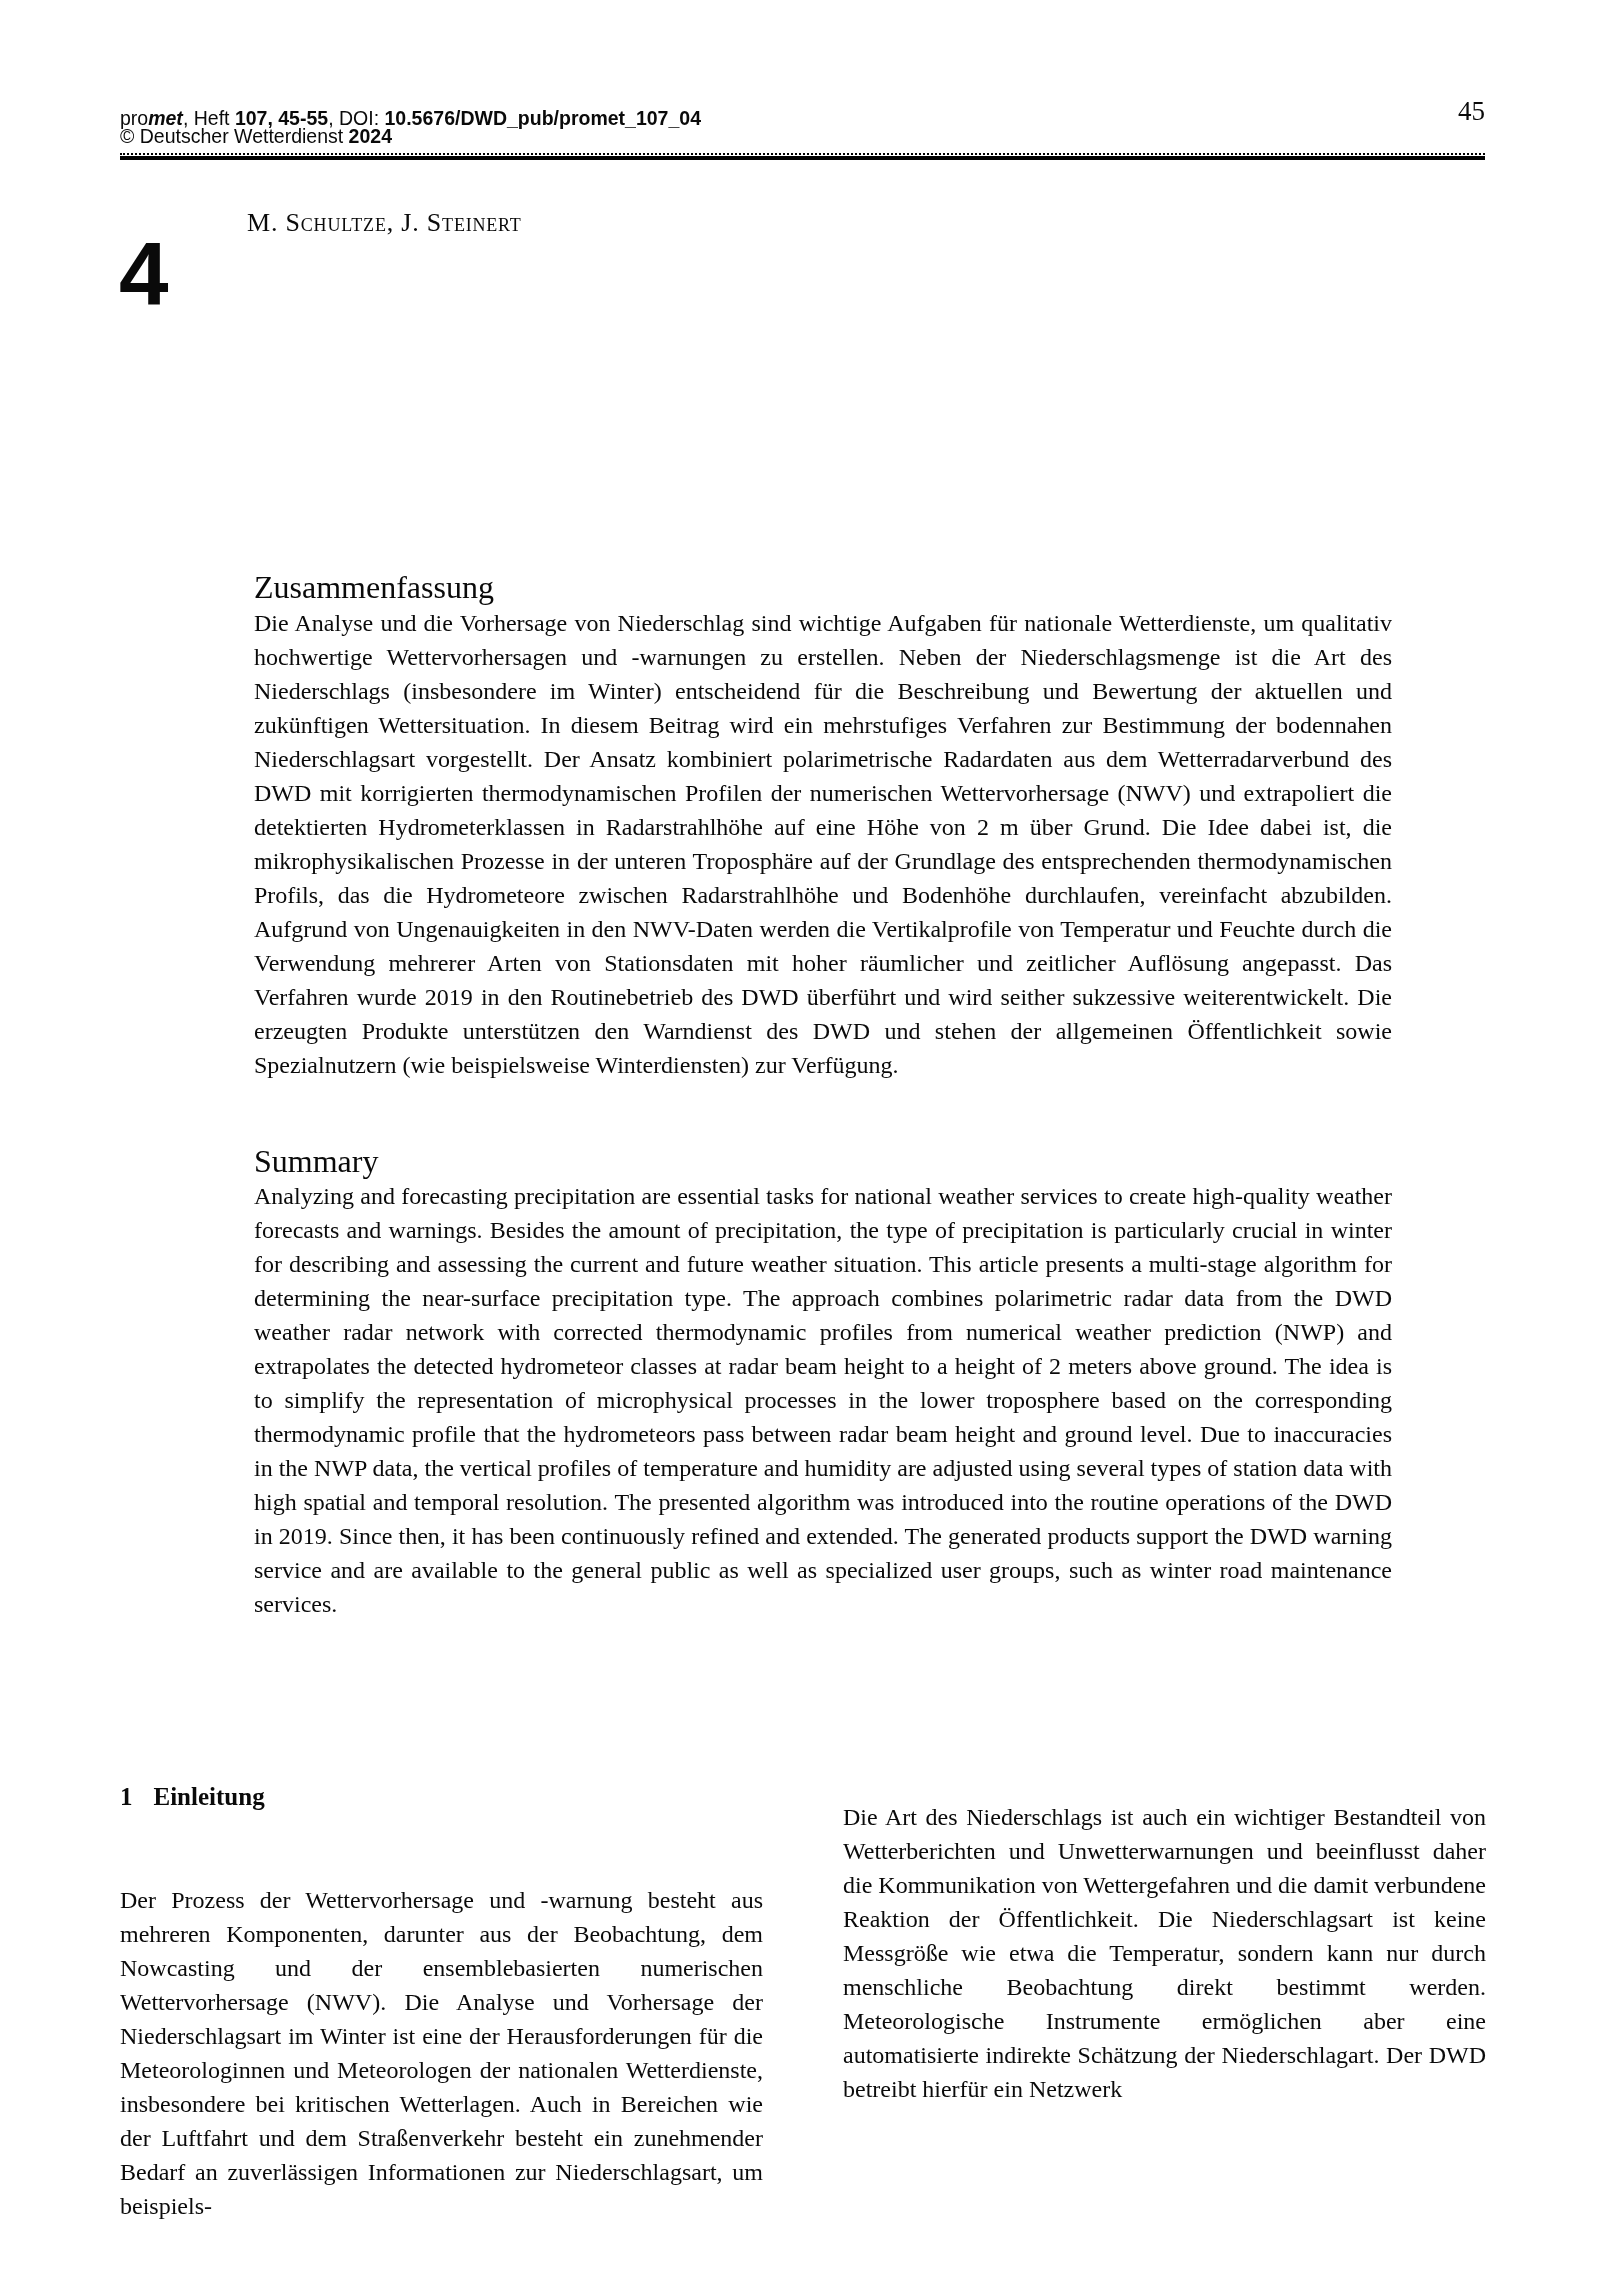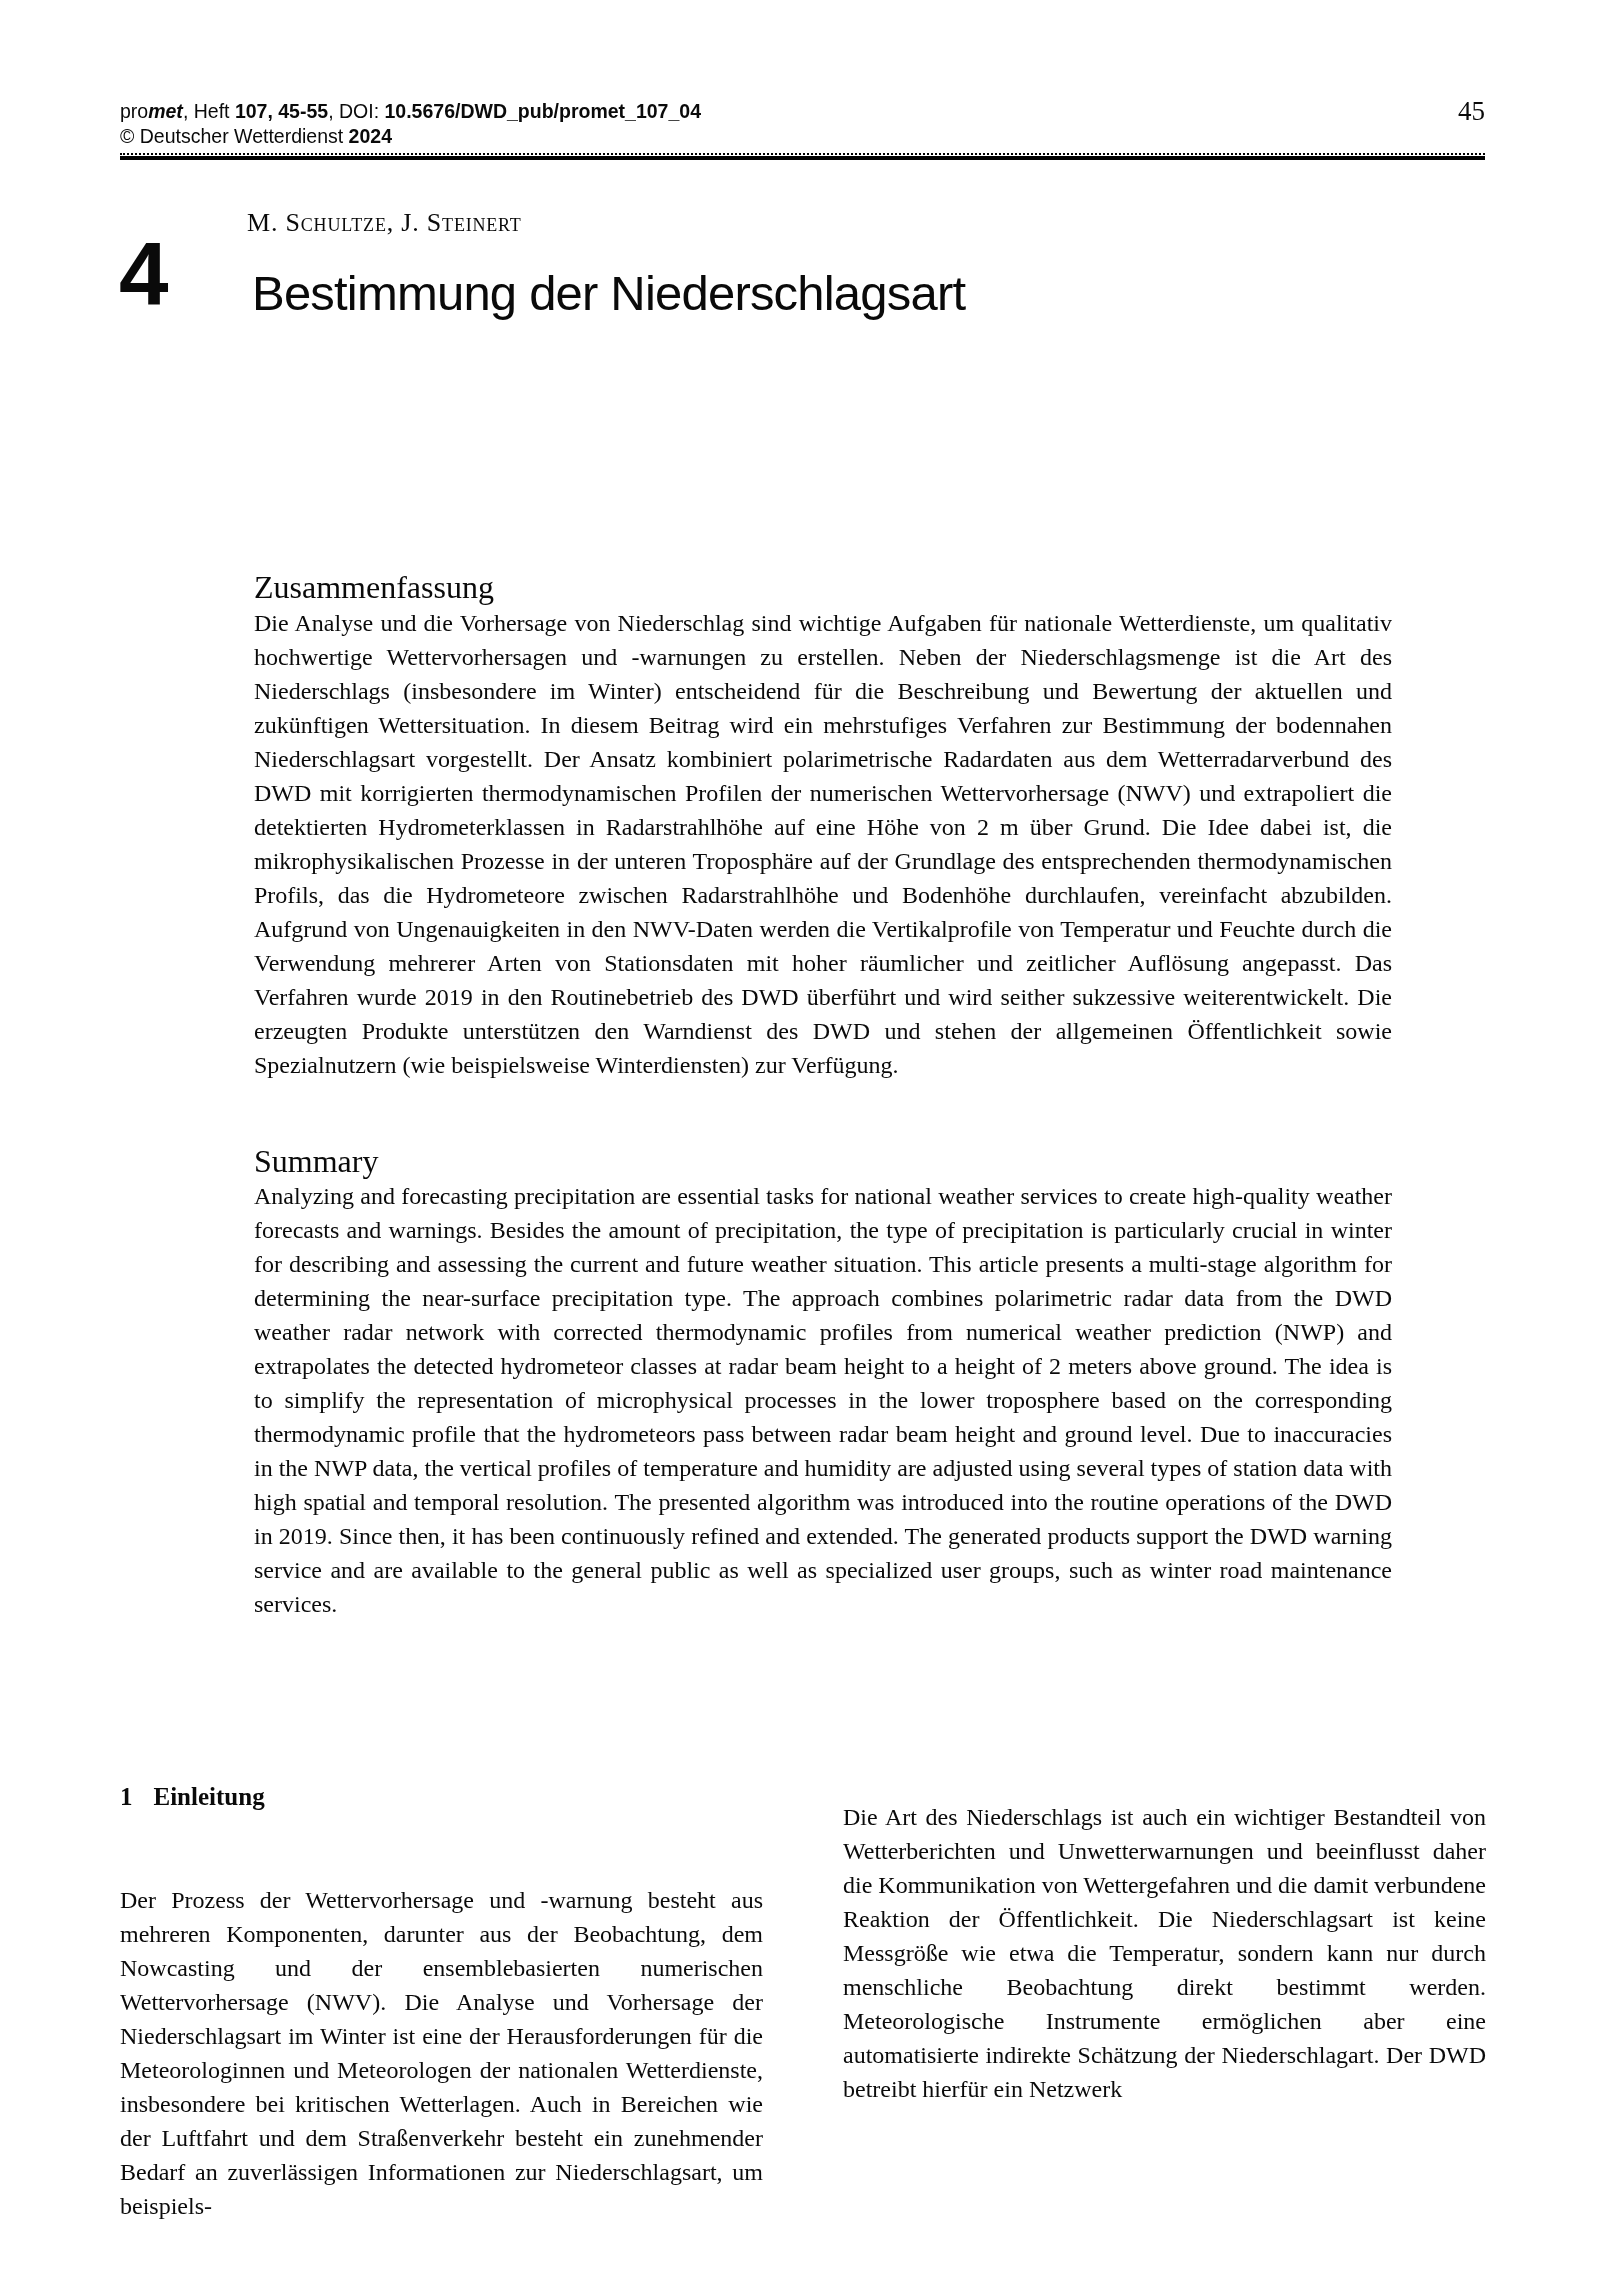--- a/index.html
+++ b/index.html
@@ -15,21 +15,21 @@
   
   .hdr-line{
     position:absolute;
     left:120px;
     font-family:"Liberation Sans", sans-serif;
     font-size:19.5px;
     line-height:23px;
     color:#0a0a0a;
     white-space:nowrap;
   }
-  #hdr-line1{top:100px;}
+  #hdr-line1{top:107px;}
   #hdr-line2{top:125px;}
   .seg-bold{font-weight:700;}
   .seg-bolditalic{font-weight:700;font-style:italic;}
   #page-number{
     position:absolute;
     left:1323px;
     top:97px;
     width:162px;
     text-align:right;
     font-family:"Liberation Serif", serif;
@@ -144,21 +144,20 @@
   <div id="hdr-line1" class="hdr-line"><span>pro</span><span class="seg-bolditalic">met</span><span>, Heft </span><span class="seg-bold">107, 45-55</span><span>, DOI: </span><span class="seg-bold">10.5676/DWD_pub/promet_107_04</span></div>
   <div id="hdr-line2" class="hdr-line"><span>© Deutscher Wetterdienst </span><span class="seg-bold">2024</span></div>
   <div id="page-number">45</div>
   <div id="header-rule">
     <div class="rule-dots"></div>
     <div class="rule-bar"></div>
   </div>
 
   <div id="chapter-number">4</div>
   <div id="authors">M. Schultze, J. Steinert</div>
-  <div id="title-de">Bestimmung der Niederschlagsart</div>
 
   <div id="abstract-de-heading" class="abstract-heading">Zusammenfassung</div>
   <div id="abstract-de-body" class="abstract-body">Die Analyse und die Vorhersage von Niederschlag sind wichtige Aufgaben für nationale Wetterdienste, um qualitativ hochwertige Wettervorhersagen und -warnungen zu erstellen. Neben der Niederschlagsmenge ist die Art des Niederschlags (insbesondere im Winter) entscheidend für die Beschreibung und Bewertung der aktuellen und zukünftigen Wettersituation. In diesem Beitrag wird ein mehrstufiges Verfahren zur Bestimmung der bodennahen Niederschlagsart vorgestellt. Der Ansatz kombiniert polarimetrische Radardaten aus dem Wetterradarverbund des DWD mit korrigierten thermodynamischen Profilen der numerischen Wettervorhersage (NWV) und extrapoliert die detektierten Hydrometerklassen in Radarstrahlhöhe auf eine Höhe von 2 m über Grund. Die Idee dabei ist, die mikrophysikalischen Prozesse in der unteren Troposphäre auf der Grundlage des entsprechenden thermodynamischen Profils, das die Hydrometeore zwischen Radarstrahlhöhe und Bodenhöhe durchlaufen, vereinfacht abzubilden. Aufgrund von Ungenauigkeiten in den NWV-Daten werden die Vertikalprofile von Temperatur und Feuchte durch die Verwendung mehrerer Arten von Stationsdaten mit hoher räumlicher und zeitlicher Auflösung angepasst. Das Verfahren wurde 2019 in den Routinebetrieb des DWD überführt und wird seither sukzessive weiterentwickelt. Die erzeugten Produkte unterstützen den Warndienst des DWD und stehen der allgemeinen Öffentlichkeit sowie Spezialnutzern (wie beispielsweise Winterdiensten) zur Verfügung.</div>
 
   <div id="abstract-en-heading" class="abstract-heading">Summary</div>
   <div id="abstract-en-body" class="abstract-body">Analyzing and forecasting precipitation are essential tasks for national weather services to create high-quality weather forecasts and warnings. Besides the amount of precipitation, the type of precipitation is particularly crucial in winter for describing and assessing the current and future weather situation. This article presents a multi-stage algorithm for determining the near-surface precipitation type. The approach combines polarimetric radar data from the DWD weather radar network with corrected thermodynamic profiles from numerical weather prediction (NWP) and extrapolates the detected hydrometeor classes at radar beam height to a height of 2 meters above ground. The idea is to simplify the representation of microphysical processes in the lower troposphere based on the corresponding thermodynamic profile that the hydrometeors pass between radar beam height and ground level. Due to inaccuracies in the NWP data, the vertical profiles of temperature and humidity are adjusted using several types of station data with high spatial and temporal resolution. The presented algorithm was introduced into the routine operations of the DWD in 2019. Since then, it has been continuously refined and extended. The generated products support the DWD warning service and are available to the general public as well as specialized user groups, such as winter road maintenance services.</div>
 
   <div id="section1-heading">
     <span class="sec-number">1</span><span class="sec-label">Einleitung</span>
   </div>

